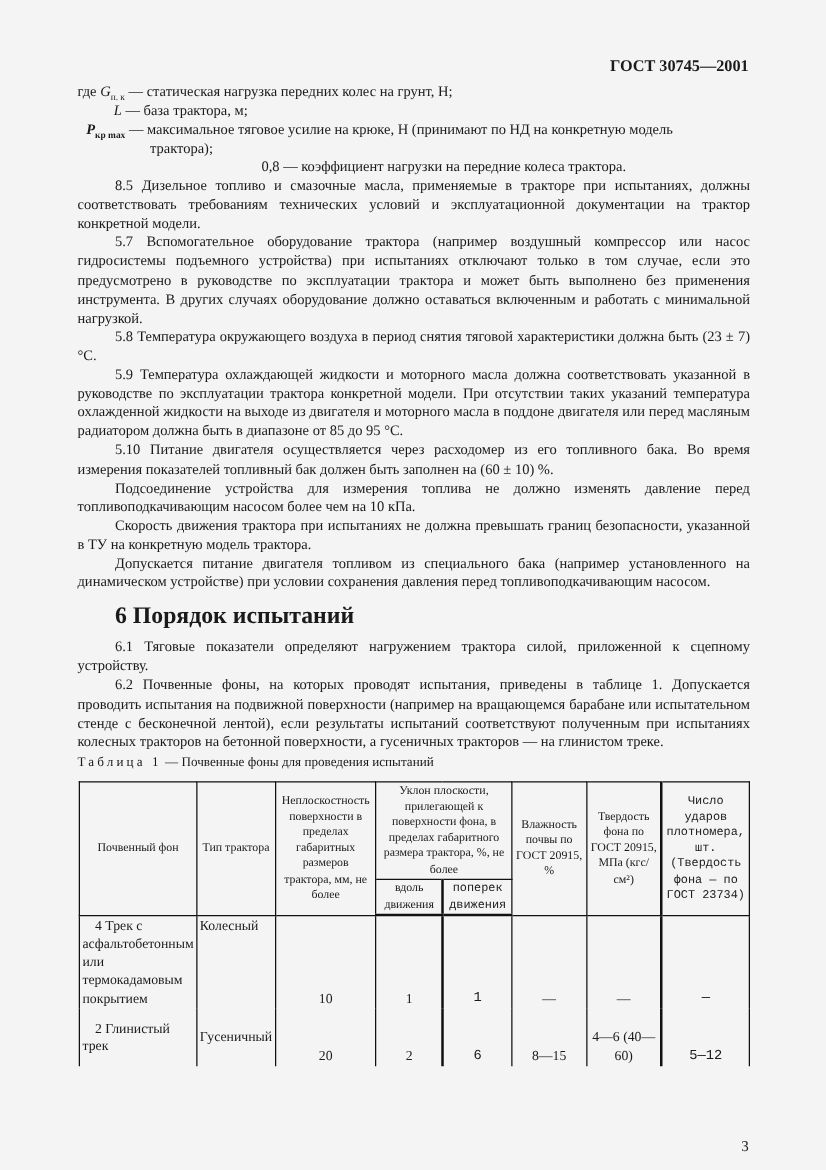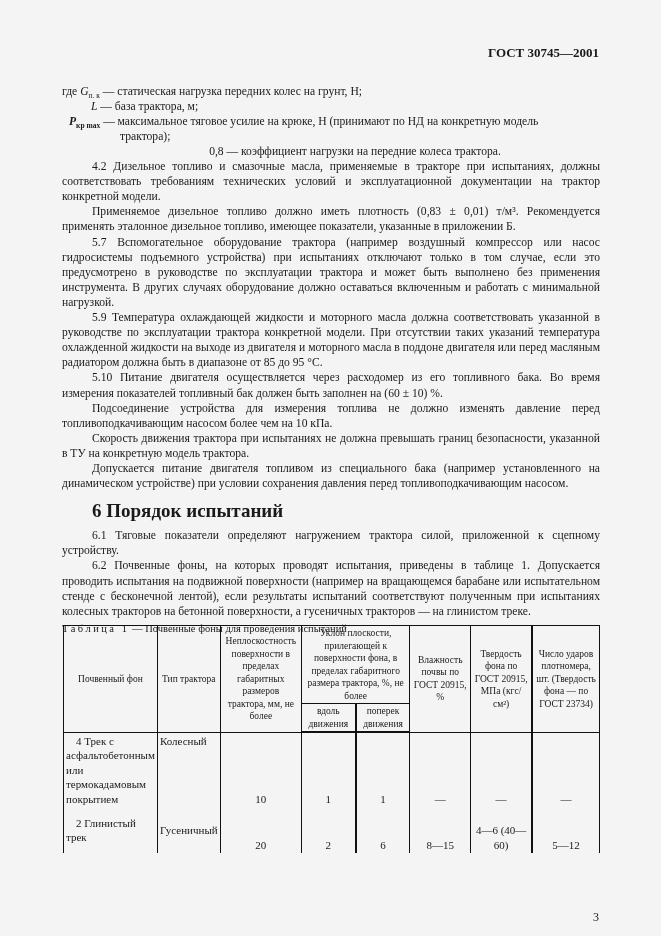--- a/index.html
+++ b/index.html
@@ -3,33 +3,33 @@
 <meta charset="utf-8">
 <style>
   html, body { margin: 0; padding: 0; }
   body {
     width: 661px; height: 936px; background: #f4f4f4; position: relative; overflow: hidden;
     font-family: "Liberation Serif", "DejaVu Serif", serif; color: #1a1a1a;
     font-size: 11.6px;
   }
   .hdr { position: absolute; top: 45px; right: 62px; font-weight: bold; font-size: 13px; }
   .page-num { position: absolute; top: 910px; right: 62px; font-size: 12px; }
-  .content { position: absolute; left: 62px; top: 84px; width: 538px; line-height: 15.1px; }
+  .content { position: absolute; left: 62px; top: 66px; width: 538px; line-height: 15.1px; }
   .p { text-align: justify; text-indent: 30px; margin: 0; }
   .defs { position: relative; height: 60px; }
   .def { position: absolute; white-space: nowrap; }
   .sym { font-style: italic; }
   .sym sub { font-style: normal; font-size: 7.5px; }
   .sec { font-weight: bold; font-size: 19px; margin: 12px 0 10px 30px; }
   .tcap { margin-top: 2px; font-size: 10.5px; }
   .tcap .spaced { letter-spacing: 2.5px; }
   table { border-collapse: collapse; position: absolute; left: 63px; top: 625px; width: 537px; font-size: 9.5px; }
   th, td { border: 1px solid #111; text-align: center; vertical-align: middle; padding: 1px 2px; line-height: 12.5px; font-weight: normal; }
   thead tr.r2 th { border-bottom: 2.5px solid #111; }
-  .thick-l { border-left: 2.5px solid #111 !important; }
+  .thick-l { border-left: 2.5px solid #111 !important; font-family: Liberation Mono, monospace; }
   tbody td { border-top: none; border-bottom: none; font-size: 11px; line-height: 14.5px; }
   tbody tr.last td { border-bottom: none; height: 44px; }
   td.left { text-align: left; }
   td.ind { text-indent: 10px; }
   td.bot { vertical-align: bottom; }
   td.top { vertical-align: top; }
 </style>
 </head>
 <body>
 
@@ -50,23 +50,23 @@
       <span class="sym" style="font-weight:bold"><span>P</span><sub>кр max</sub></span>
       <span>— максимальное тяговое усилие на крюке, Н (принимают по НД на конкретную модель</span>
     </div>
     <div class="def" style="left:58px;top:45px;">трактора);</div>
   </div>
   <div class="def" style="position:relative;left:24px;margin-top:0;text-align:center;">
     <span>0,8</span>
     <span>— коэффициент нагрузки на передние колеса трактора.</span>
   </div>
 
-  <p class="p">4.2 Дизельное топливо и смазочные масла, применяемые в тракторе при испытаниях, должны соответствовать требованиям технических условий и эксплуатационной документации на трактор конкретной модели.</p>
-  <p class="p">Применяемое дизельное топливо должно иметь плотность (0,83 ± 0,01)  т/м³. Рекомендуется применять эталонное дизельное топливо, имеющее показатели, указанные в приложении Б.</p>
+  <p class="p">8.5 Дизельное топливо и смазочные масла, применяемые в тракторе при испытаниях, должны соответствовать требованиям технических условий и эксплуатационной документации на трактор конкретной модели.</p>
   <p class="p">5.7 Вспомогательное оборудование трактора (например воздушный компрессор или насос гидросистемы подъемного устройства) при испытаниях отключают только в том случае, если это предусмотрено в руководстве по эксплуатации трактора и может быть выполнено без применения инструмента. В других случаях оборудование должно оставаться включенным и работать с минимальной нагрузкой.</p>
+  <p class="p">5.8 Температура окружающего воздуха в период снятия тяговой характеристики должна быть (23 ± 7) °С.</p>
   <p class="p">5.9 Температура охлаждающей жидкости и моторного масла должна соответствовать указанной в руководстве по эксплуатации трактора конкретной модели. При отсутствии таких указаний температура охлажденной жидкости на выходе из двигателя и моторного масла в поддоне двигателя или перед масляным радиатором должна быть в диапазоне от 85 до 95 °С.</p>
   <p class="p">5.10 Питание двигателя осуществляется через расходомер из его топливного бака. Во время измерения показателей топливный бак должен быть заполнен на (60 ± 10) %.</p>
   <p class="p">Подсоединение устройства для измерения топлива не должно изменять давление перед топливоподкачивающим насосом более чем на 10 кПа.</p>
   <p class="p">Скорость движения трактора при испытаниях не должна превышать границ безопасности, указанной в ТУ на конкретную модель трактора.</p>
   <p class="p">Допускается питание двигателя топливом из специального бака (например установленного на динамическом устройстве) при условии сохранения давления перед топливоподкачивающим насосом.</p>
 
   <div class="sec">6 Порядок испытаний</div>
 
   <p class="p">6.1 Тяговые показатели определяют нагружением трактора силой, приложенной к сцепному устройству.</p>
   <p class="p">6.2 Почвенные фоны, на которых проводят испытания, приведены в таблице 1. Допускается проводить испытания на подвижной поверхности (например на вращающемся барабане или испытательном стенде с бесконечной лентой), если результаты испытаний соответствуют полученным при испытаниях колесных тракторов на бетонной поверхности, а гусеничных тракторов — на глинистом треке.</p>

